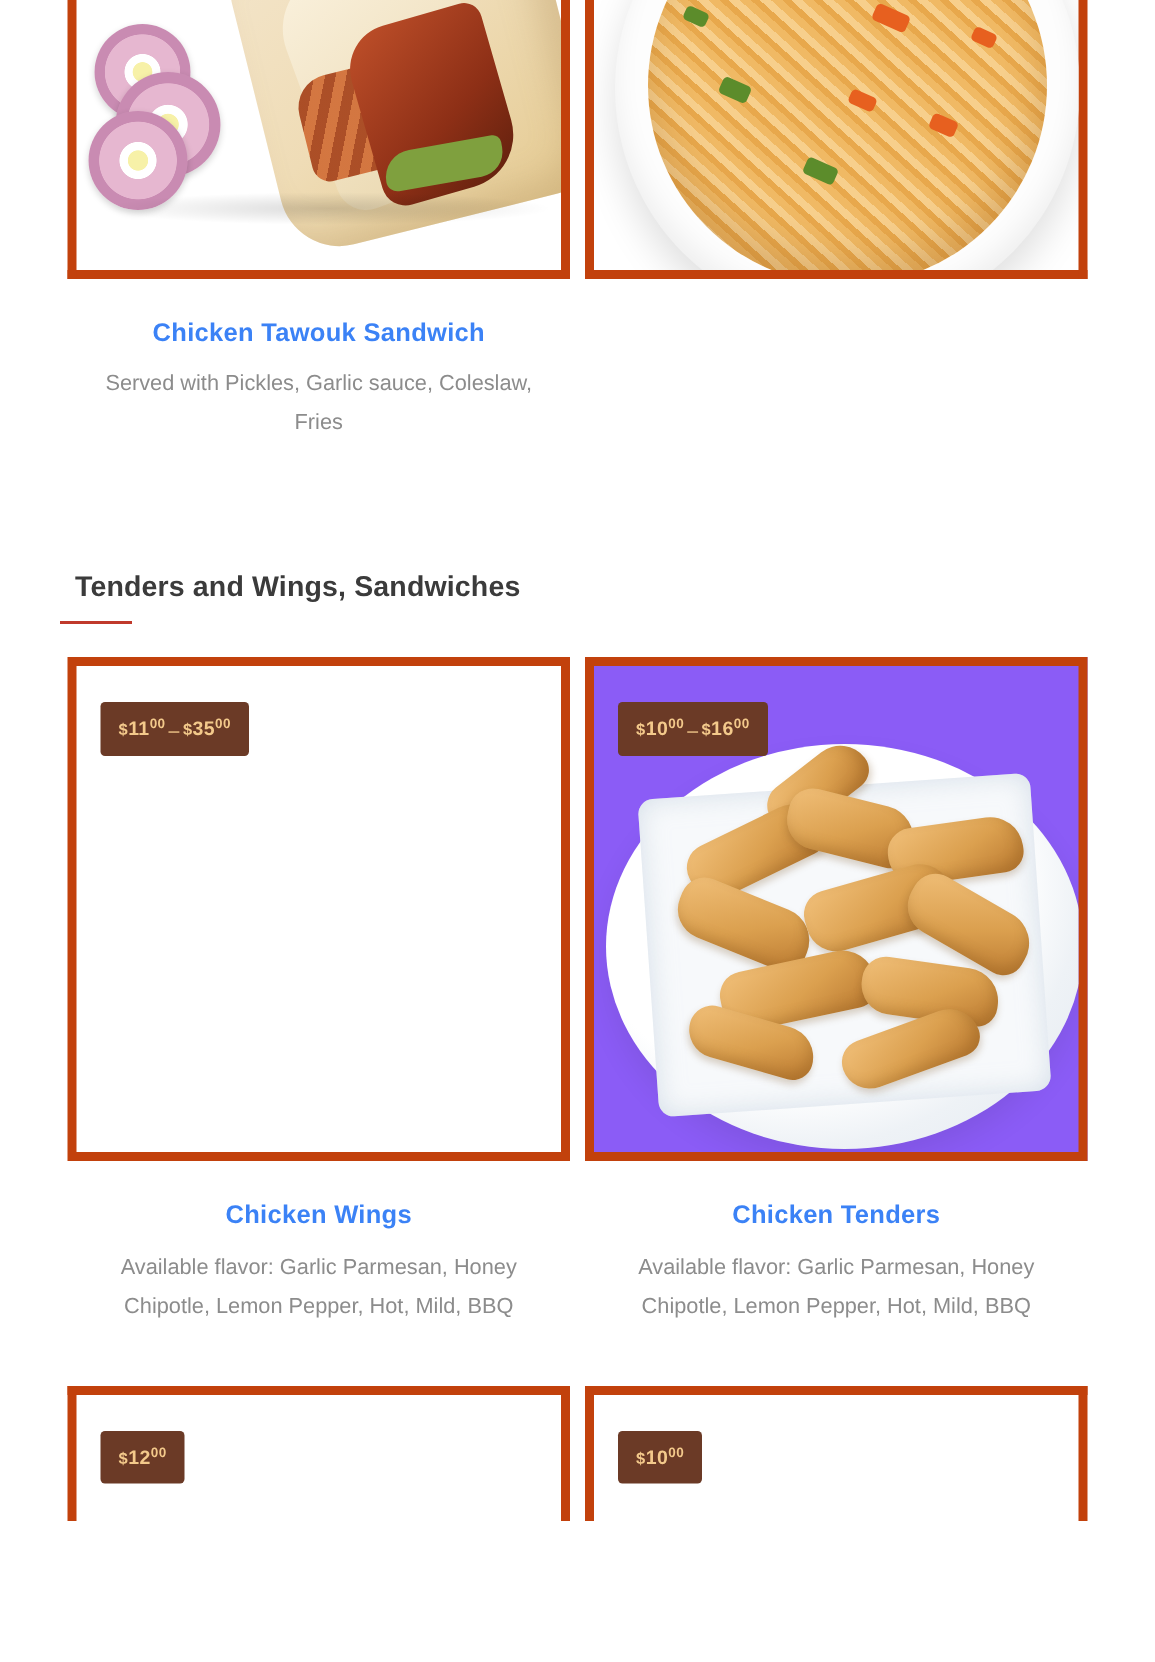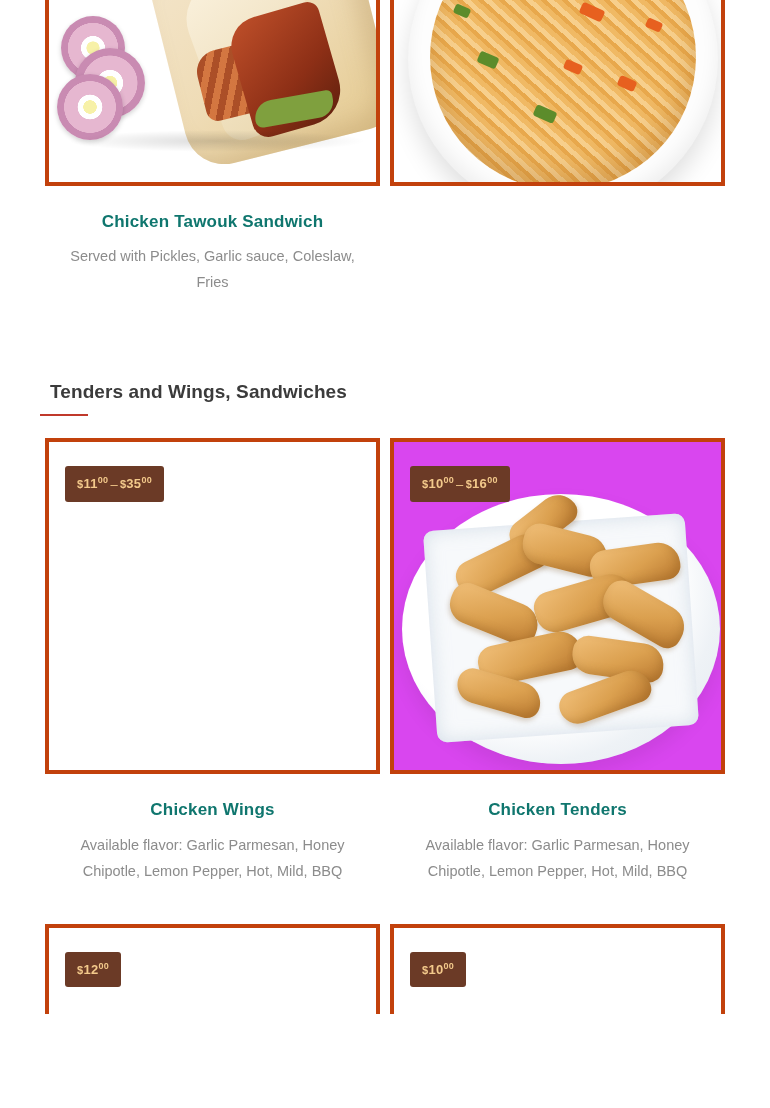--- a/index.html
+++ b/index.html
@@ -30,21 +30,21 @@
     width: 690px;
     margin: 0;
   }
   .cell {
     width: 345px;
     padding: 0 5px;
   }
 
   .thumb {
     position: relative;
-    border: 4px solid #c2410c;
+    border: 6px solid #c2410c;
     background: #fff;
     height: 336px;
     overflow: hidden;
   }
   .thumb.cut-top {
     height: 186px;
     border-top: none;
   }
   .thumb.cut-bottom {
     height: 90px;
@@ -79,21 +79,21 @@
   .badge .sup { font-size: 9px; vertical-align: super; }
   .badge .dash { padding: 0 2px; font-weight: normal; }
 
   .caption {
     text-align: center;
     padding: 26px 4px 0;
   }
   .caption .title {
     font-size: 17px;
     font-weight: bold;
-    color: #0f766e;
+    color: #3b82f6;
     letter-spacing: .2px;
     line-height: 1.2;
   }
   .caption .desc {
     margin-top: 11px;
     font-size: 14.5px;
     line-height: 26px;
     color: #8c8c8c;
     max-width: 300px;
     margin-left: auto;
@@ -224,21 +224,21 @@
   .veg.c { background: #e7601f; }
   .veg.g { background: #5c8c2b; }
   .v2 { left: 186px; top: 6px;   width: 24px; height: 12px; background:#e7601f; }
   .v3 { left: 84px;  top: 54px;  width: 20px; height: 12px; }
   .v4 { left: 224px; top: 78px;  width: 18px; height: 11px; }
   .v5 { left: 140px; top: 108px; width: 22px; height: 12px; }
   .v6 { left: 60px;  top: 6px;   width: 16px; height: 10px; }
   .v7 { left: 252px; top: 20px;  width: 16px; height: 10px; }
   .v8 { left: 170px; top: 62px;  width: 18px; height: 10px; }
 
-  .tenders-scene { background: #d946ef; }
+  .tenders-scene { background: #8b5cf6; }
   .t-plate {
     position: absolute;
     left: 8px;
     top: 52px;
     width: 318px;
     height: 270px;
     border-radius: 50%;
     background: radial-gradient(ellipse at 40% 35%, #ffffff 0 55%, #eef2f6 70%, #e2e8ef 100%);
     box-shadow: 0 10px 20px rgba(0,0,0,.08);
   }

